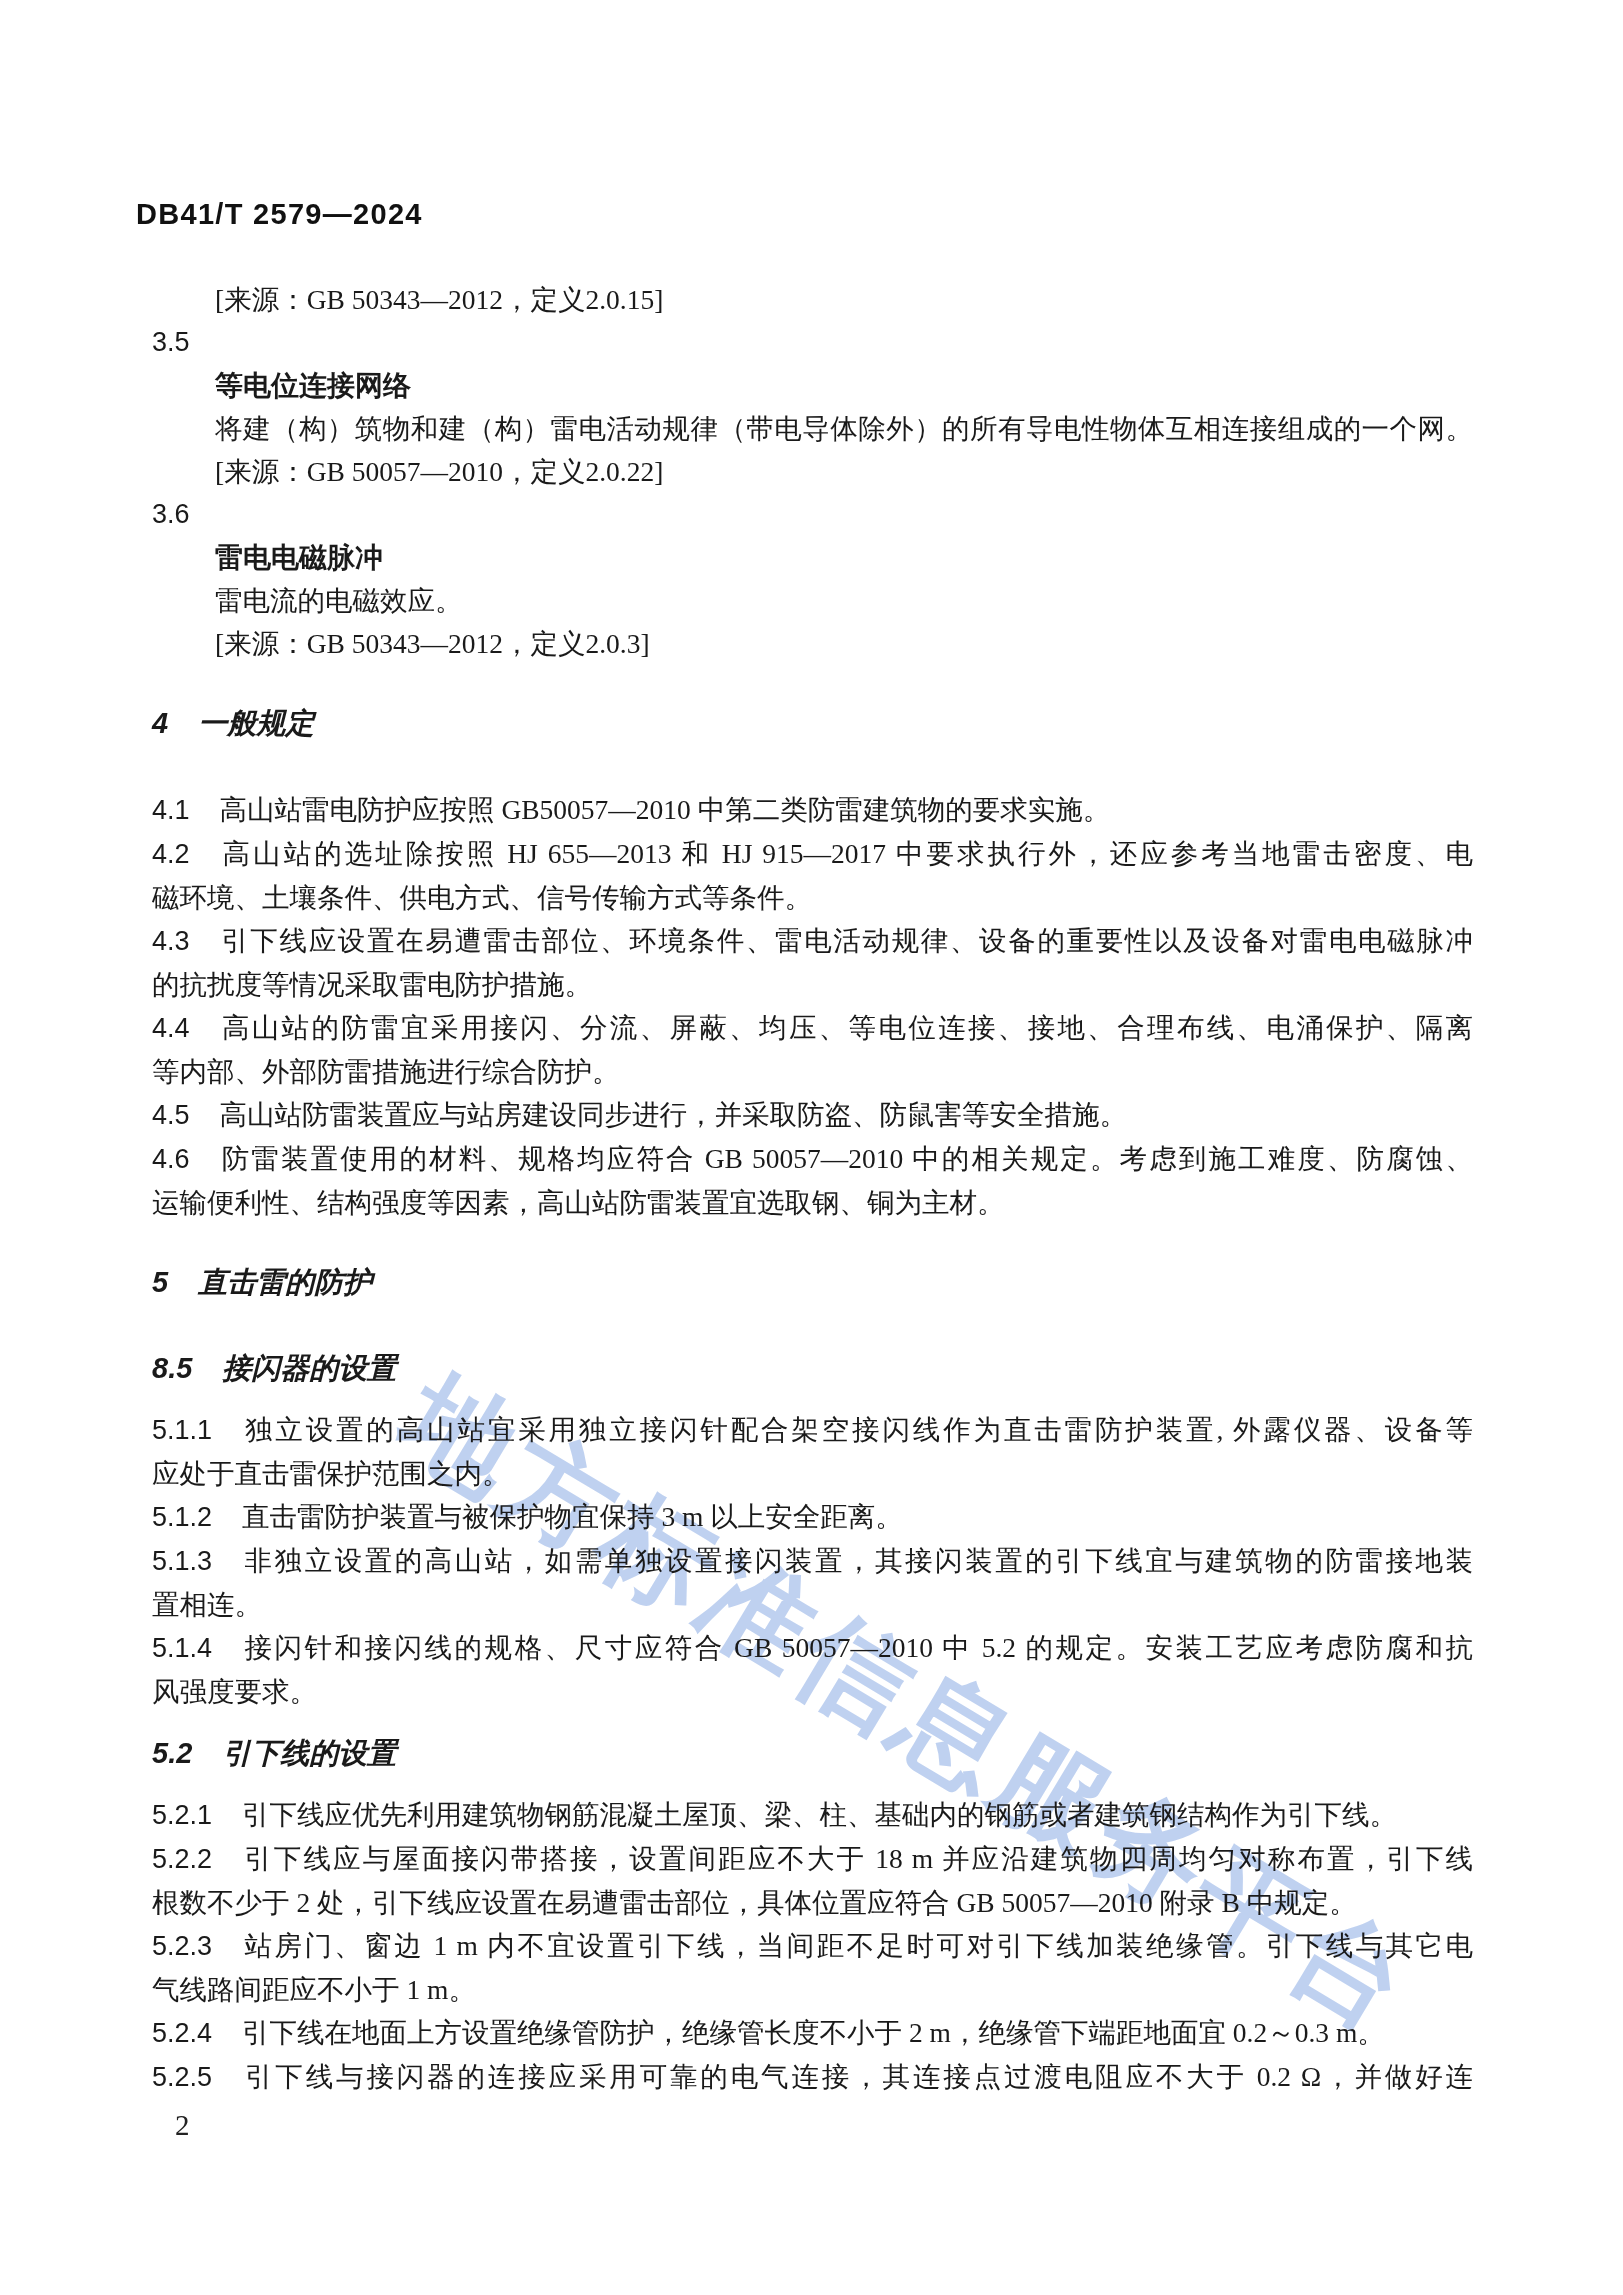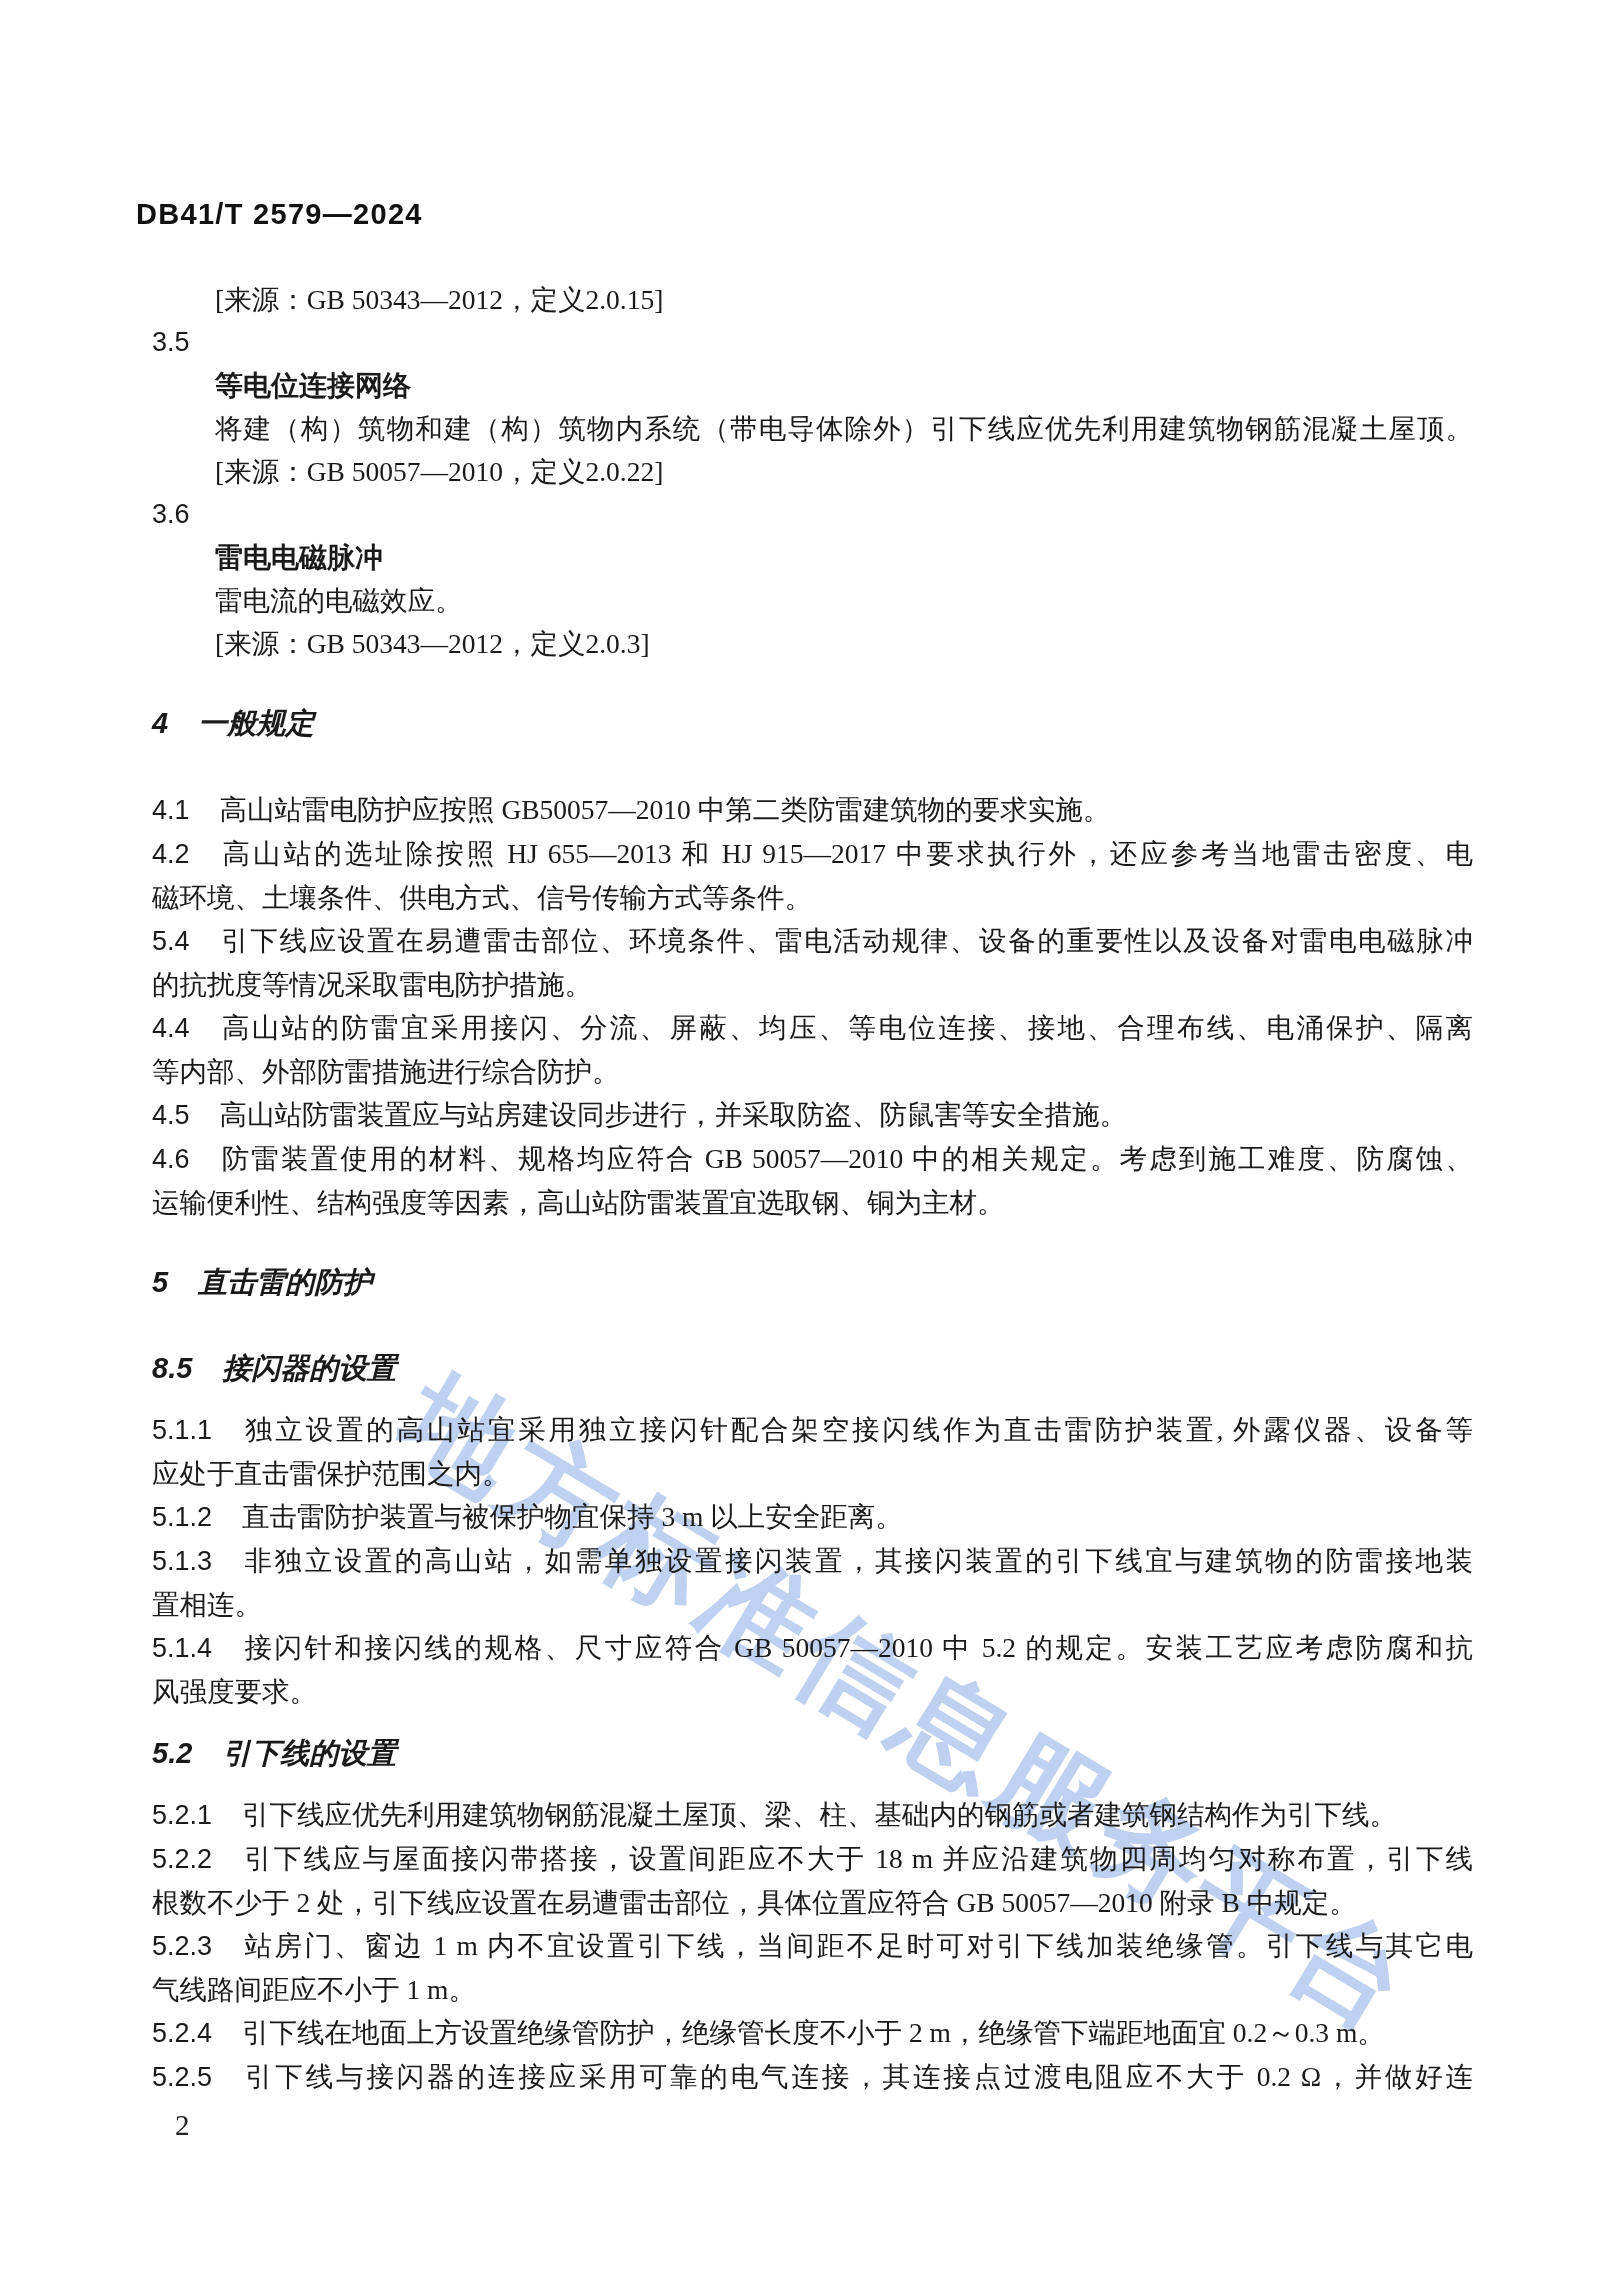--- a/index.html
+++ b/index.html
@@ -94,31 +94,31 @@
 </head>
 <body>
 
 <div class="page">
   <div class="watermark">地方标准信息服务平台</div>
   <div class="doc-code">DB41/T 2579—2024</div>
   <div class="content">
       <div class="line indent">[来源：GB 50343—2012，定义2.0.15]</div>
       <div class="line term-number">3.5</div>
       <div class="line indent term-title">等电位连接网络</div>
-      <div class="line indent fill">将建（构）筑物和建（构）筑物内系统（带电导体除外）引下线应优先利用建筑物钢筋混凝土屋顶。</div>
+      <div class="line indent fill">将建（构）筑物和建（构）雷电活动规律（带电导体除外）的所有导电性物体互相连接组成的一个网。</div>
       <div class="line indent">[来源：GB 50057—2010，定义2.0.22]</div>
       <div class="line term-number">3.6</div>
       <div class="line indent term-title">雷电电磁脉冲</div>
       <div class="line indent">雷电流的电磁效应。</div>
       <div class="line indent">[来源：GB 50343—2012，定义2.0.3]</div>
       <div class="h1"><span class="hnum">4</span><span>一般规定</span></div>
       <div class="line"><span class="cnum">4.1</span><span>高山站雷电防护应按照 GB50057—2010 中第二类防雷建筑物的要求实施。</span></div>
       <div class="line fill"><span class="cnum">4.2</span><span>高山站的选址除按照 HJ 655—2013 和 HJ 915—2017 中要求执行外，还应参考当地雷击密度、电</span></div>
       <div class="line">磁环境、土壤条件、供电方式、信号传输方式等条件。</div>
-      <div class="line fill"><span class="cnum">5.4</span><span>引下线应设置在易遭雷击部位、环境条件、雷电活动规律、设备的重要性以及设备对雷电电磁脉冲</span></div>
+      <div class="line fill"><span class="cnum">4.3</span><span>引下线应设置在易遭雷击部位、环境条件、雷电活动规律、设备的重要性以及设备对雷电电磁脉冲</span></div>
       <div class="line">的抗扰度等情况采取雷电防护措施。</div>
       <div class="line fill"><span class="cnum">4.4</span><span>高山站的防雷宜采用接闪、分流、屏蔽、均压、等电位连接、接地、合理布线、电涌保护、隔离</span></div>
       <div class="line">等内部、外部防雷措施进行综合防护。</div>
       <div class="line"><span class="cnum">4.5</span><span>高山站防雷装置应与站房建设同步进行，并采取防盗、防鼠害等安全措施。</span></div>
       <div class="line fill"><span class="cnum">4.6</span><span>防雷装置使用的材料、规格均应符合 GB 50057—2010 中的相关规定。考虑到施工难度、防腐蚀、</span></div>
       <div class="line">运输便利性、结构强度等因素，高山站防雷装置宜选取钢、铜为主材。</div>
       <div class="h1"><span class="hnum">5</span><span>直击雷的防护</span></div>
       <div class="h2"><span class="hnum">8.5</span><span>接闪器的设置</span></div>
       <div class="line fill"><span class="cnum">5.1.1</span><span>独立设置的高山站宜采用独立接闪针配合架空接闪线作为直击雷防护装置, 外露仪器、设备等</span></div>
       <div class="line">应处于直击雷保护范围之内。</div>

